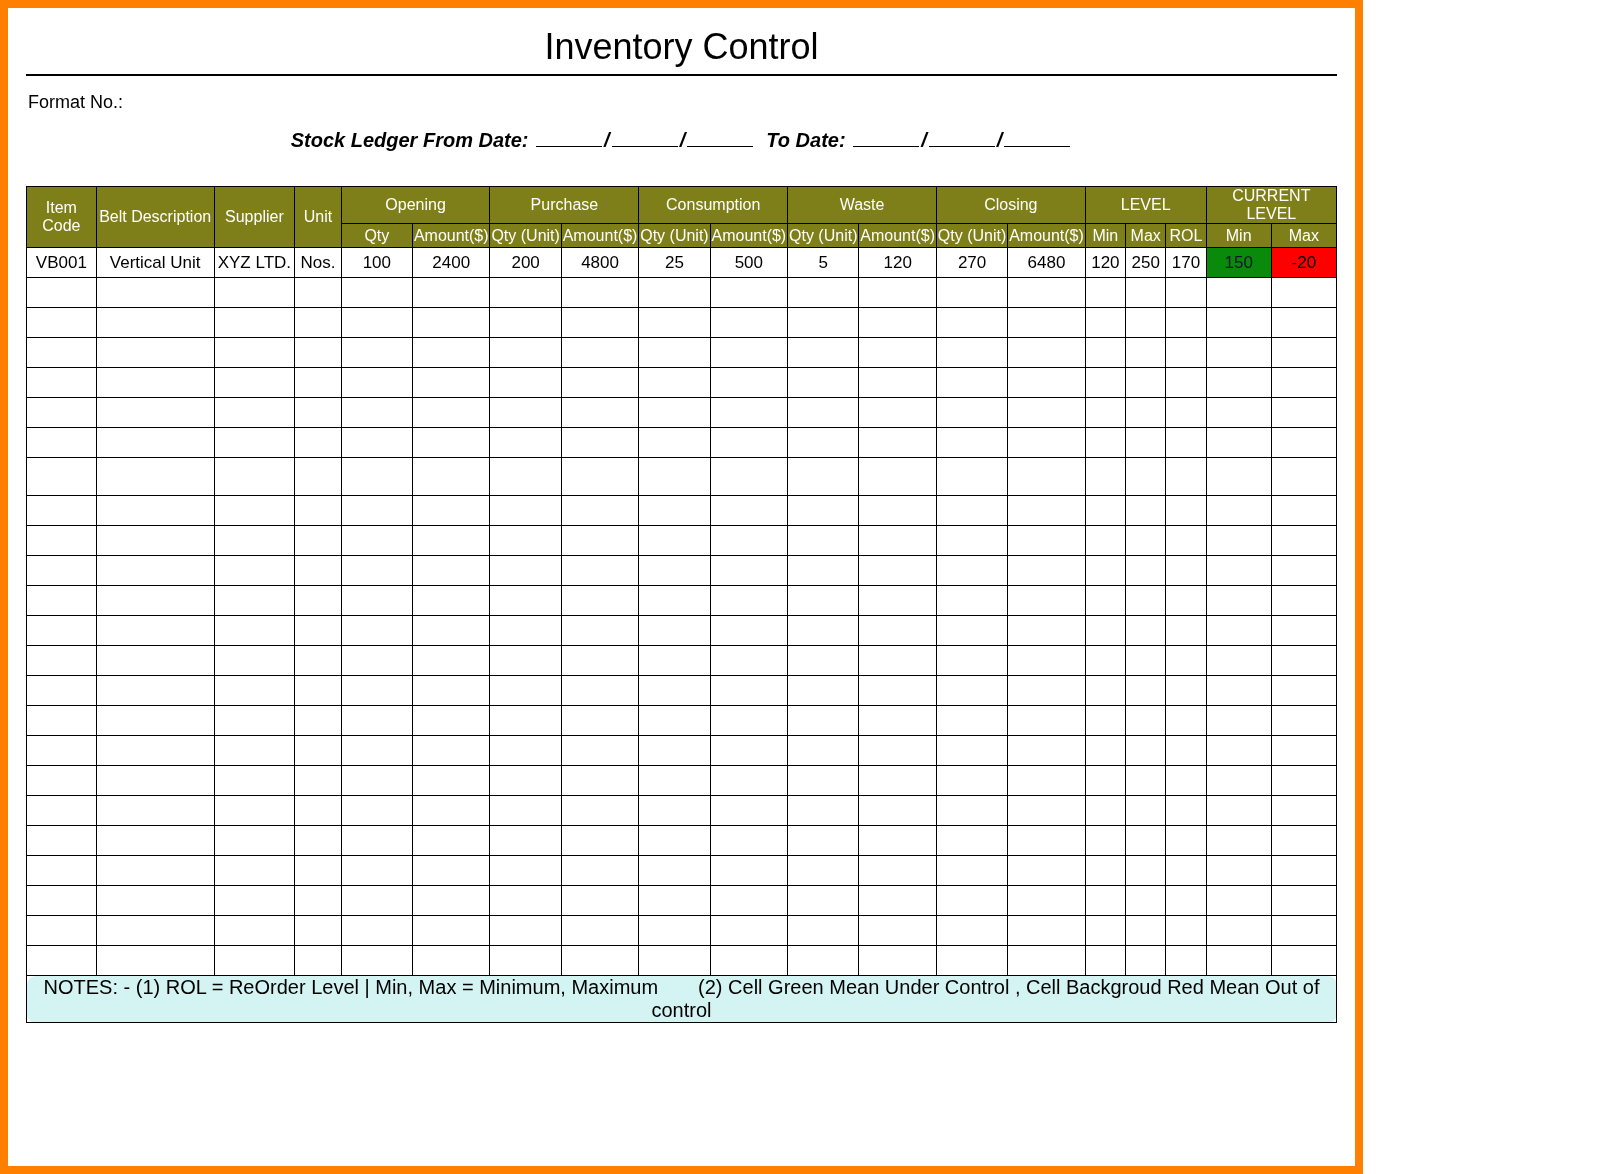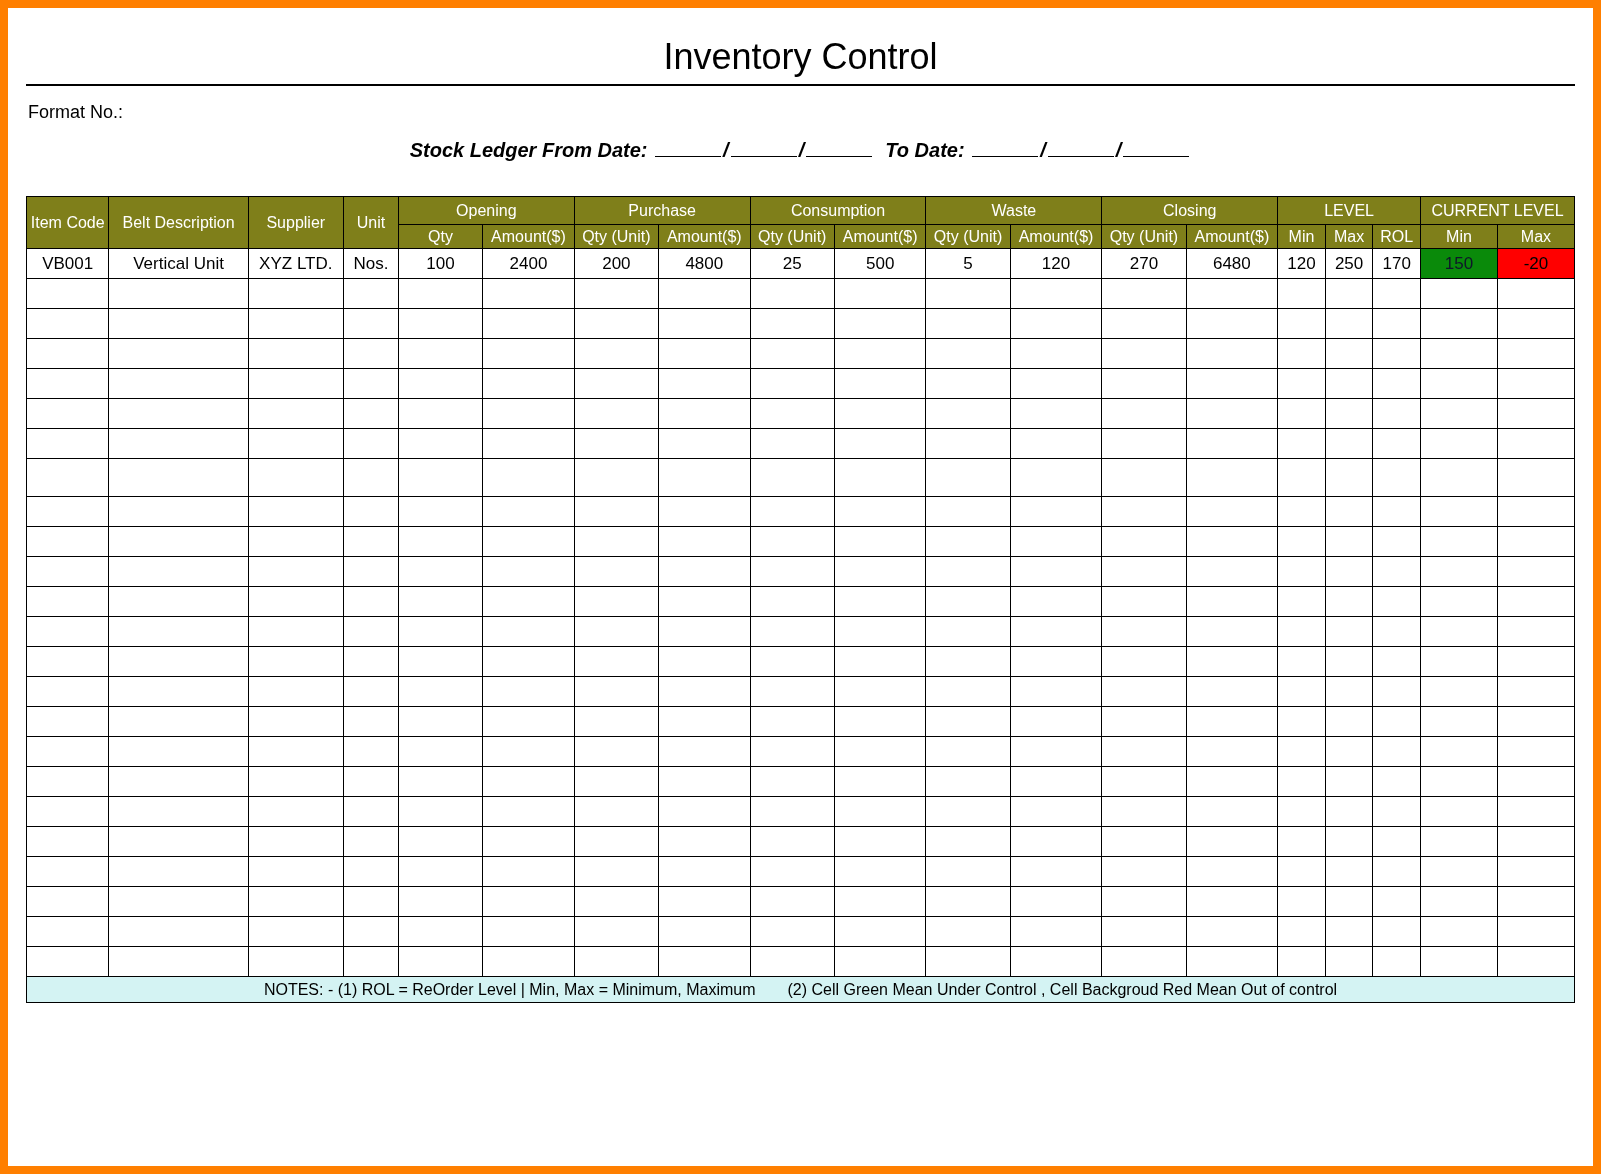--- a/index.html
+++ b/index.html
@@ -2,24 +2,24 @@
 <html><head>
 <meta charset="utf-8">
 <style>
   * { box-sizing: border-box; }
   body {
     margin: 0;
     font-family: Arial, sans-serif;
     background: #fff;
   }
   .frame {
-    width: 1601px;
+    width: 1363px;
     height: 1174px;
     border: 8px solid #ff7f00;
-    padding: 10px 18px 18px 18px;
+    padding: 0 18px 18px 18px;
     background: #fff;
   }
   .title-area { text-align: center; }
   .title {
     font-size: 36px;
     font-weight: 400;
     margin: 18px 0 6px 0;
   }
   .title-rule {
     border: none;
@@ -68,23 +68,24 @@
     height: 30px;
     font-size: 17px;
     background: #fff;
   }
   tbody td.spacer-row { height: 38px; }
   .green-cell { background: #0a8a0a !important; color: #0f172a; }
   .red-cell   { background: #ff0000 !important; color: #000; }
   .notes-row td {
     background: #d4f3f3;
     text-align: left;
-    font-size: 16px;
+    font-size: 20px;
     padding: 4px 6px;
     height: 26px;
+    border-radius: 9px;
   }
   colgroup col.c-code  { width: 4.5%; }
   colgroup col.c-desc  { width: 7.6%; }
   colgroup col.c-supp  { width: 5.2%; }
   colgroup col.c-unit  { width: 3.0%; }
   colgroup col.c-qty   { width: 4.6%; }
   colgroup col.c-amt   { width: 5.0%; }
   colgroup col.c-lvl   { width: 2.6%; }
   colgroup col.c-cur   { width: 4.2%; }
 </style>

